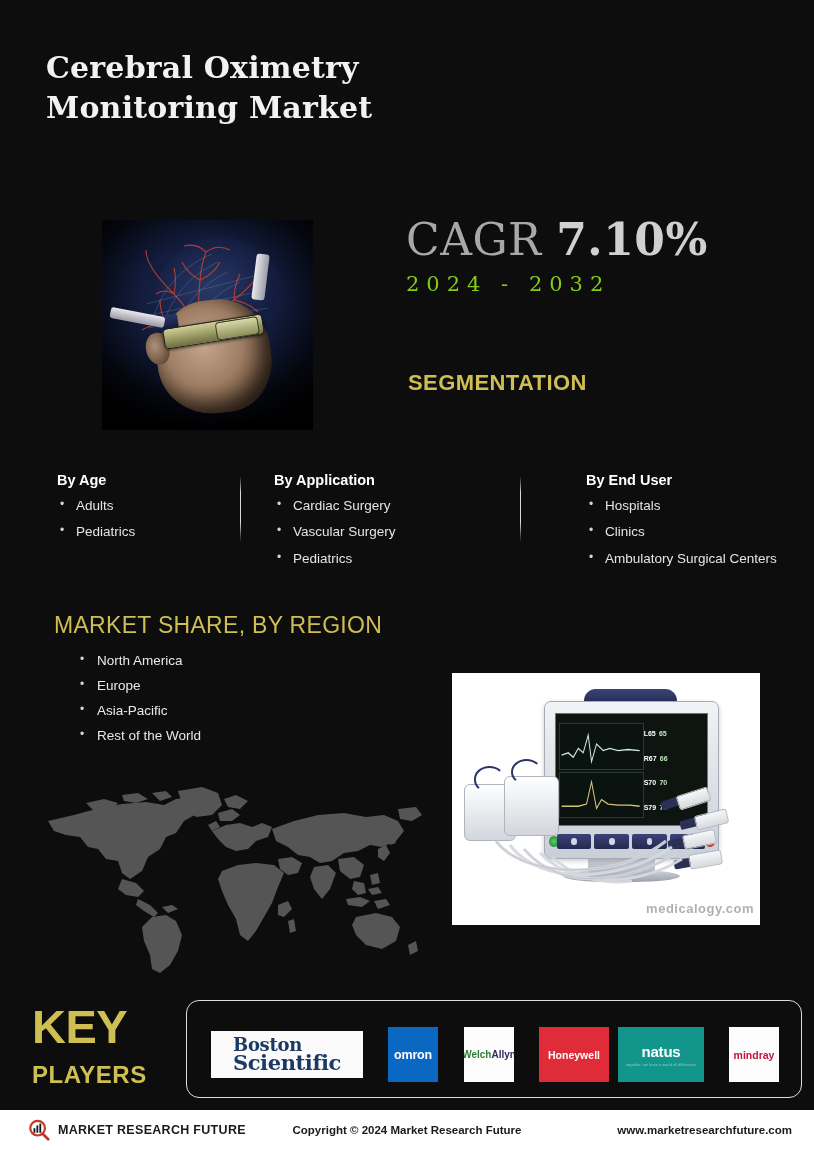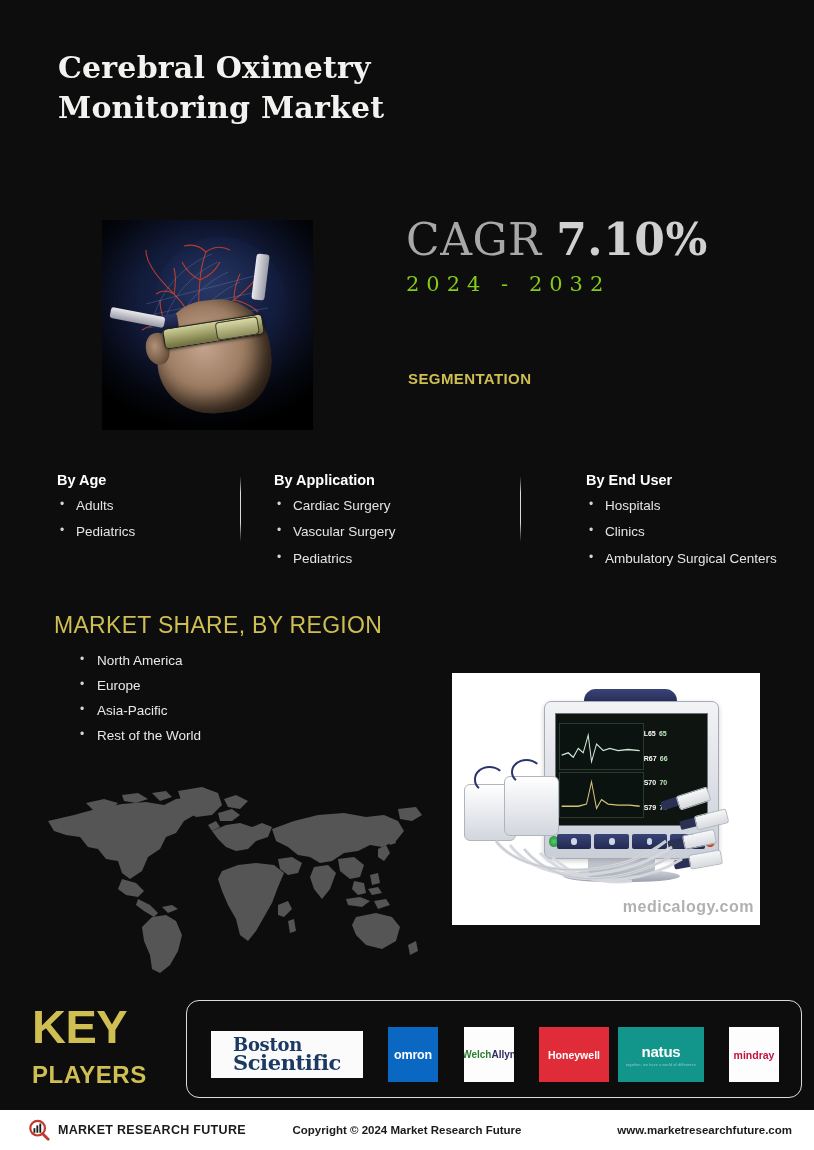--- a/index.html
+++ b/index.html
@@ -6,21 +6,21 @@
   body{
     width:814px;height:1150px;
     background:#0d0d0d;
     font-family:"Liberation Sans",sans-serif;
     overflow:hidden;position:relative;
   }
   .page{position:absolute;inset:0;background:#0d0d0d;}
 
   
   .title{
-    position:absolute;left:58px;top:48px;width:340px;
+    position:absolute;left:46px;top:48px;width:340px;
     font-family:"DejaVu Serif","Liberation Serif",serif;
     font-weight:700;font-size:30px;line-height:1.33;
     color:#f2f2f0;letter-spacing:0.2px;
   }
   .intro{
     position:absolute;left:409px;top:52px;width:392px;
     font-size:14.5px;font-weight:700;line-height:1.85;color:#ffffff;
   }
   .intro .amt{
     color:#cfbe52;font-size:21px;font-weight:700;letter-spacing:0.2px;
@@ -93,21 +93,21 @@
   .cagr b{color:#d0d0d0;font-weight:700;}
   .cagr-years{
     position:absolute;left:406px;top:272px;
     font-family:"DejaVu Serif","Liberation Serif",serif;
     font-size:21px;color:#84cc16;letter-spacing:7px;
   }
 
   
   .seg-title{
     position:absolute;left:408px;top:370px;
-    font-size:15px;font-weight:700;color:#cfbe52;letter-spacing:0.4px;
+    font-size:22px;font-weight:700;color:#cfbe52;letter-spacing:0.4px;
   }
   .seg-wrap{position:absolute;left:50px;top:472px;width:720px;}
   .seg-col{position:absolute;top:0;}
   .seg-col h4{
     margin:0 0 11px 0;font-size:14.5px;font-weight:700;color:#ffffff;
   }
   .seg-col ul{margin:0;padding:0;list-style:none;}
   .seg-col li{
     font-size:13.5px;color:#e4e4e4;margin:0 0 11.5px 0;
     padding-left:19px;position:relative;line-height:1.1;
@@ -215,21 +215,21 @@
   }
   .pad{
     position:absolute;background:linear-gradient(180deg,#f6f7f9,#d7dade);
     border:1px solid #b6bac1;border-radius:3px;
   }
   .padtip{
     position:absolute;background:#2b3155;border-radius:2px;
   }
   .mon-wm{
     position:absolute;right:6px;bottom:9px;
-    color:rgba(150,150,150,.75);font-size:16px;font-weight:700;
+    color:rgba(150,150,150,.75);font-size:13px;font-weight:700;
     letter-spacing:.5px;
   }
   .cables svg{position:absolute;left:0;top:0;width:100%;height:100%;}
 
   
   .kp-key{
     position:absolute;left:32px;top:1003px;
     font-size:47px;font-weight:700;color:#cfbe52;letter-spacing:-0.5px;line-height:1;
   }
   .kp-players{

